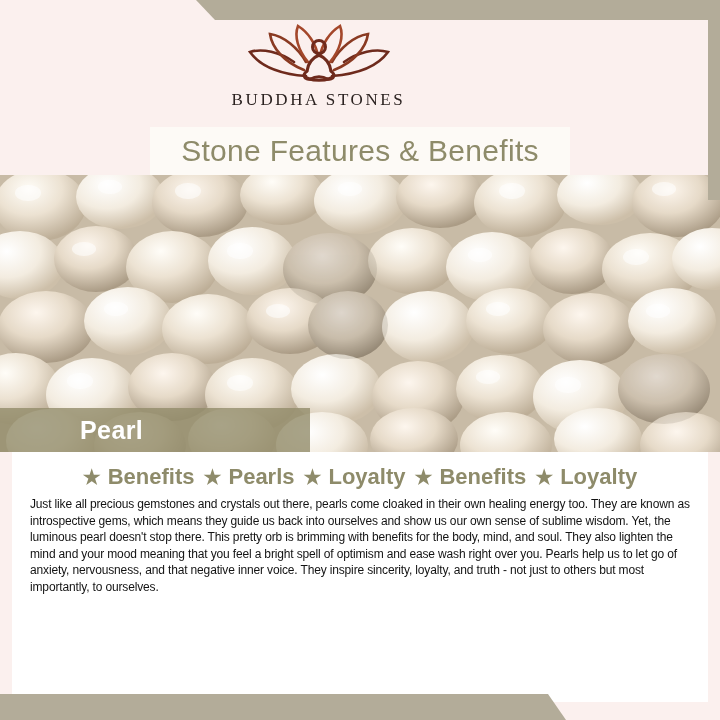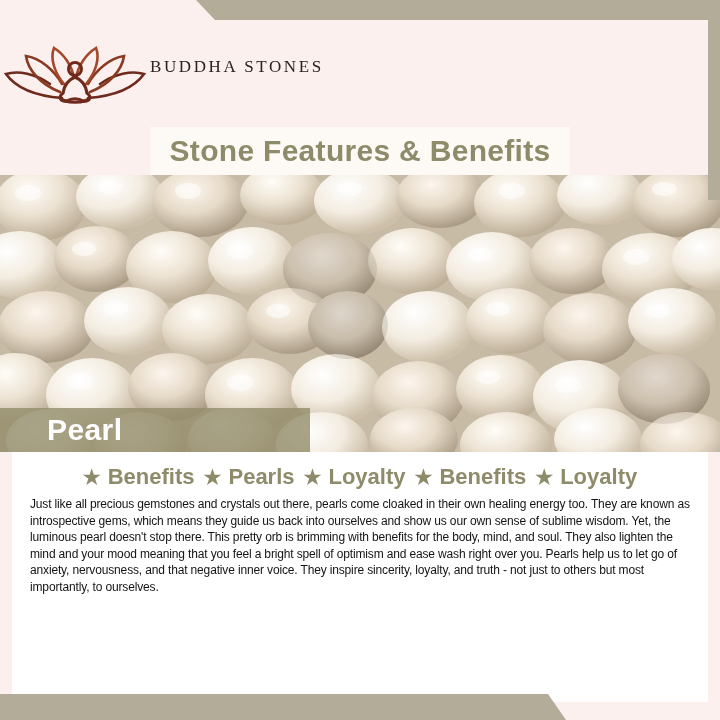--- a/index.html
+++ b/index.html
@@ -30,60 +30,60 @@
   .wedge-bottom{
     position:absolute;bottom:0;left:0;width:720px;height:26px;
     background:#b3ac99;
     clip-path:polygon(0 0, 548px 0, 566px 26px, 0 26px);
     z-index:5;
   }
 
   
   .header{
     position:absolute;top:0;left:0;width:637px;height:128px;
-    display:flex;flex-direction:row;align-items:center;justify-content:flex-start;
+    display:flex;flex-direction:column;align-items:center;justify-content:flex-start;
     z-index:6;
   }
   .logo-mark{margin-top:22px;width:150px;height:62px;display:block;}
   .brand-name{
     margin-top:6px;
     font-family:"Liberation Serif", serif;
     font-size:17px;letter-spacing:2.6px;color:#2b2220;font-weight:400;
     white-space:nowrap;
   }
 
   
   .title-banner{
     position:absolute;left:150px;top:127px;width:420px;height:48px;
     background:#fdfaf6;
     display:flex;align-items:center;justify-content:center;
     z-index:7;
   }
   .title-text{
-    font-size:30px;font-weight:bold;color:#8e8b6a;
+    font-size:30px;font-weight:normal;color:#8e8b6a;
     letter-spacing:.3px;white-space:nowrap;
   }
 
   
   .photo{
     position:absolute;left:0;top:175px;width:720px;height:277px;
     overflow:hidden;z-index:2;
     background:#d8ccb8;
   }
   .photo svg{display:block;width:720px;height:277px;}
 
   .stone-label-band{
     position:absolute;left:0;bottom:0;width:310px;height:44px;
     background:rgba(146,140,106,.80);
     display:flex;align-items:center;
     z-index:3;
   }
   .stone-label{
-    color:#ffffff;font-size:30px;font-weight:bold;
-    padding-left:47px;letter-spacing:.4px;
+    color:#ffffff;font-size:25px;font-weight:bold;
+    padding-left:80px;letter-spacing:.4px;
   }
 
   
   .text-panel{
     position:absolute;left:12px;top:452px;width:696px;height:250px;
     background:#ffffff;z-index:4;
     padding:0;
   }
   .benefits{
     display:flex;align-items:center;justify-content:center;

